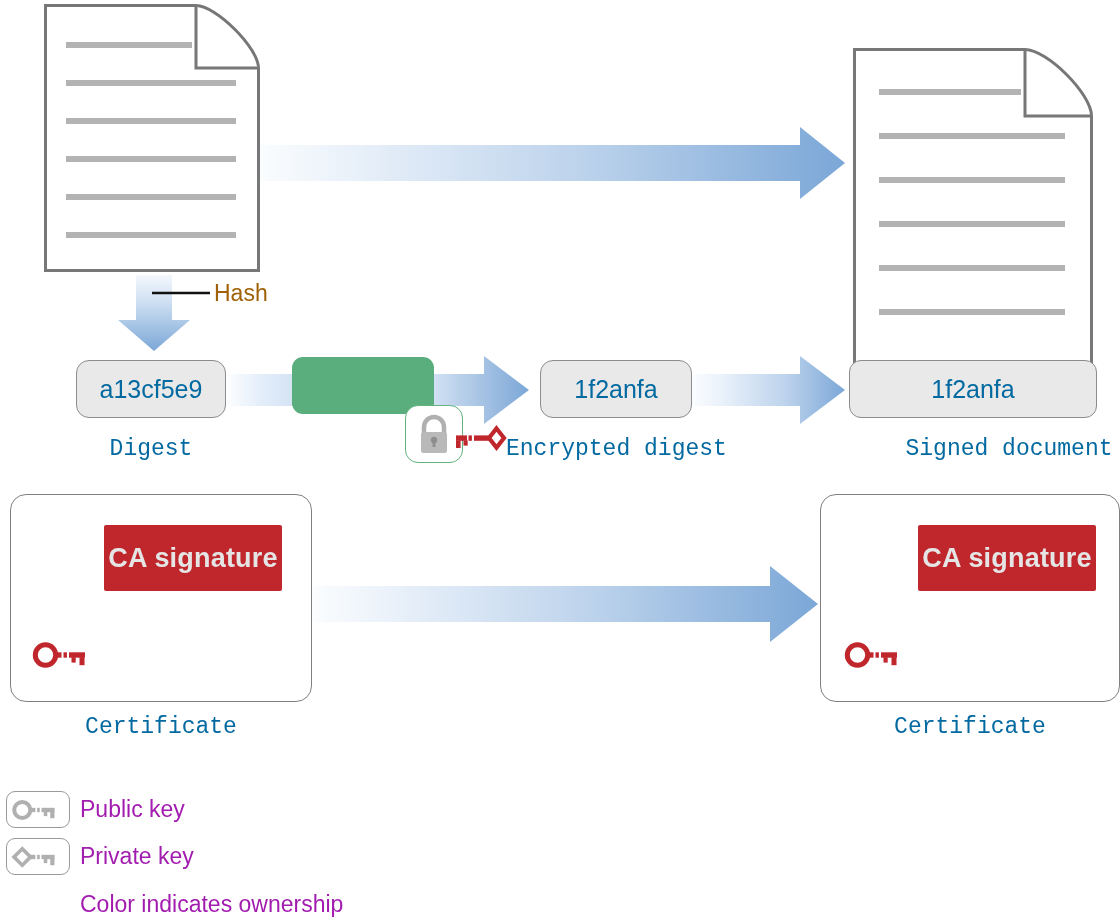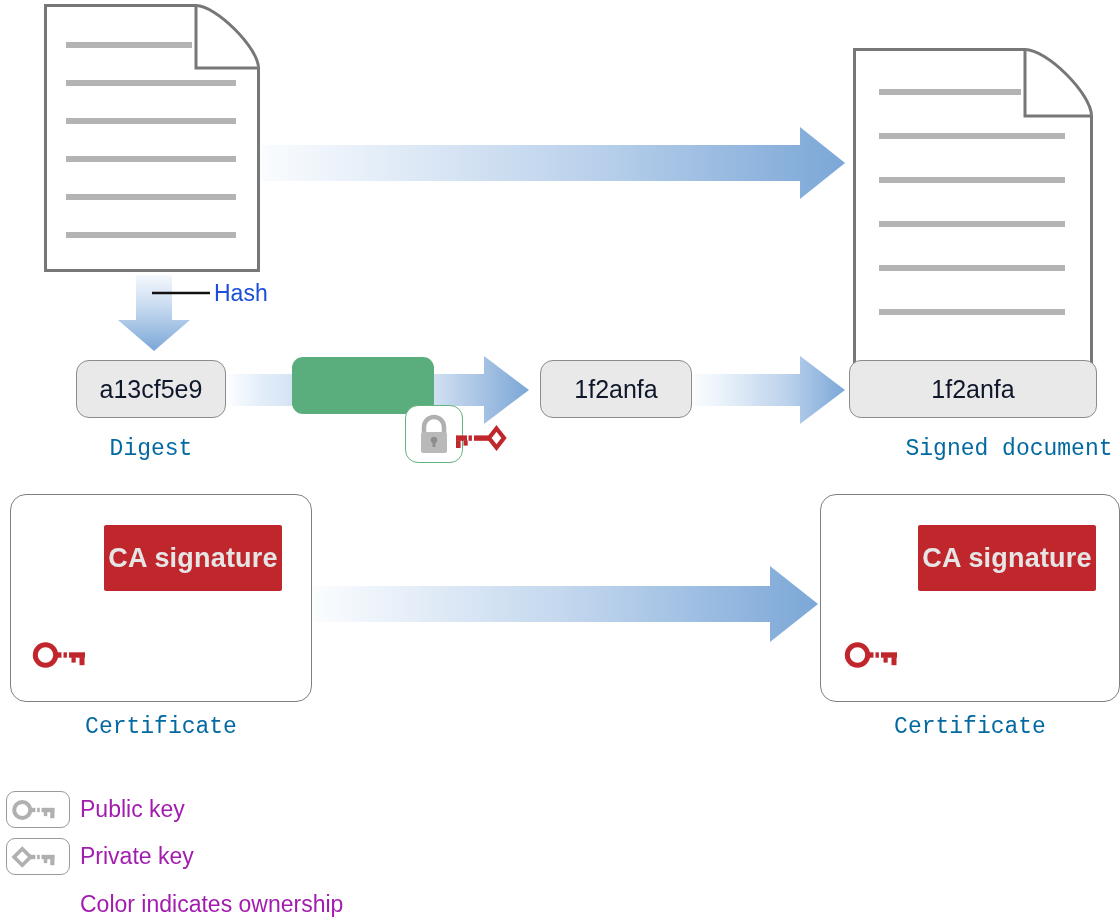--- a/index.html
+++ b/index.html
@@ -30,39 +30,39 @@
     font-family: Liberation Mono, monospace;
   }
   .legend-label {
     font-size: 23px;
     color: #a21caf;
     white-space: nowrap;
     line-height: 1;
   }
   .hash-label {
     font-size: 23px;
-    color: #1d4ed8;
+    color: #a16207;
     white-space: nowrap;
     line-height: 1;
   }
 
   
   .doc-svg { display: block; }
 
   
   .hashbox {
     background: #e9e9e9;
     border: 1.6px solid #8c8c8c;
     border-radius: 13px;
     box-sizing: border-box;
     display: flex;
     align-items: center;
     justify-content: center;
     font-size: 25px;
-    color: #0f172a;
+    color: #0369a1;
   }
 
   
   .green-block {
     background: #5aad7d;
     border-radius: 11px;
   }
 
   
   .lock-badge {
@@ -202,20 +202,21 @@
       <path d="M44.5,10.5 L52,20 L44.5,29.5 L37,20 Z"></path>
     </g>
     <rect x="22" y="17.4" width="16" height="5.4" fill="#c0272d"></rect>
     <rect x="16.5" y="17.4" width="3.4" height="5.4" fill="#c0272d"></rect>
     <rect x="4" y="17.4" width="11" height="5.4" fill="#c0272d"></rect>
     <rect x="4" y="22.4" width="4.6" height="7.6" fill="#c0272d"></rect>
     <rect x="11.5" y="22.4" width="4.2" height="5.2" fill="#c0272d"></rect>
   </svg>
 
   <div class="abs hashbox" style="left:540px; top:360px; width:152px; height:58px;">1f2anfa</div>
+  <div class="abs caption" style="left:506px; top:438px; width:220px;">Encrypted digest</div>
 
   <div class="abs" style="left:853px; top:48px;">
     <svg class="doc-svg" width="240" height="318" viewBox="0 0 240 318">
       <path d="M1.5,1.5 H172 C194,1.5 238.5,46 238.5,68 V316.5 H1.5 Z" fill="#ffffff" stroke="#777777" stroke-width="3"></path>
       <path d="M172,1.5 C172,46 172,68 172,68 H238.5" fill="#ffffff" stroke="#777777" stroke-width="3"></path>
       <g stroke="#b3b3b3" stroke-width="6" stroke-linecap="butt">
         <line x1="26" y1="44" x2="168" y2="44"></line>
         <line x1="26" y1="88" x2="212" y2="88"></line>
         <line x1="26" y1="132" x2="212" y2="132"></line>
         <line x1="26" y1="176" x2="212" y2="176"></line>

